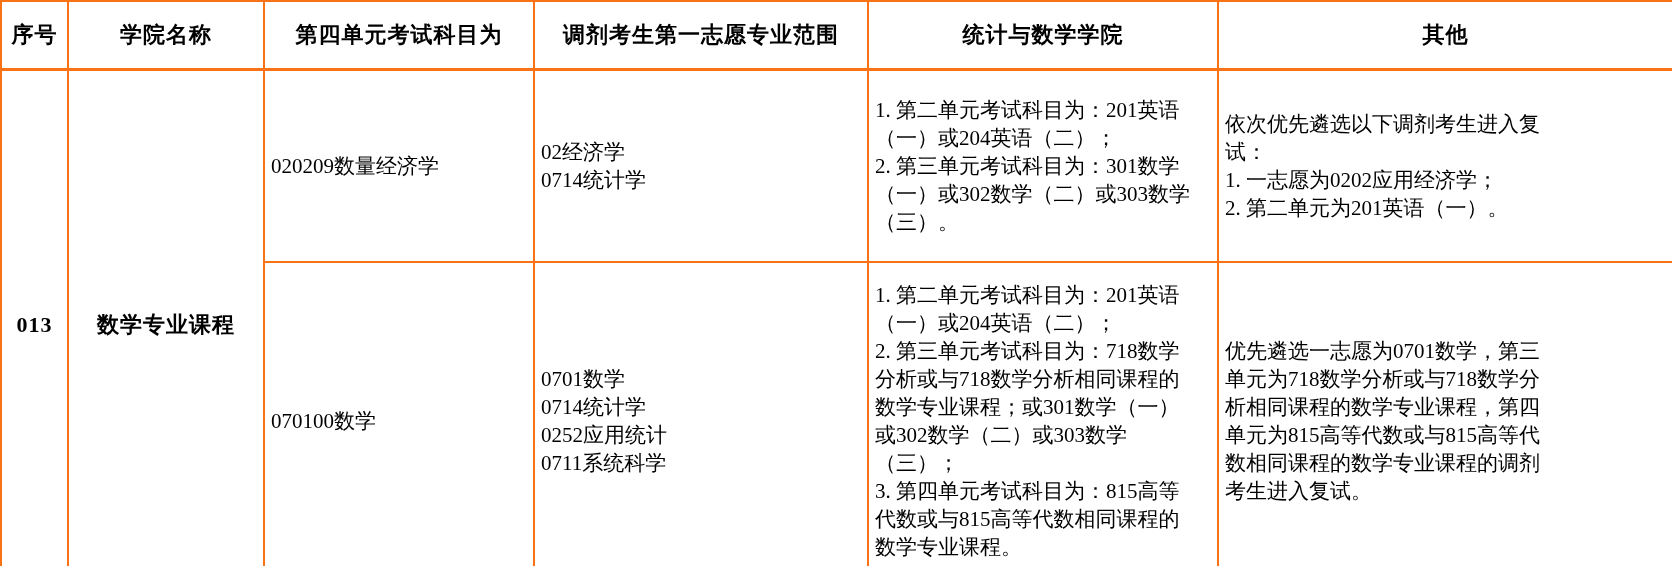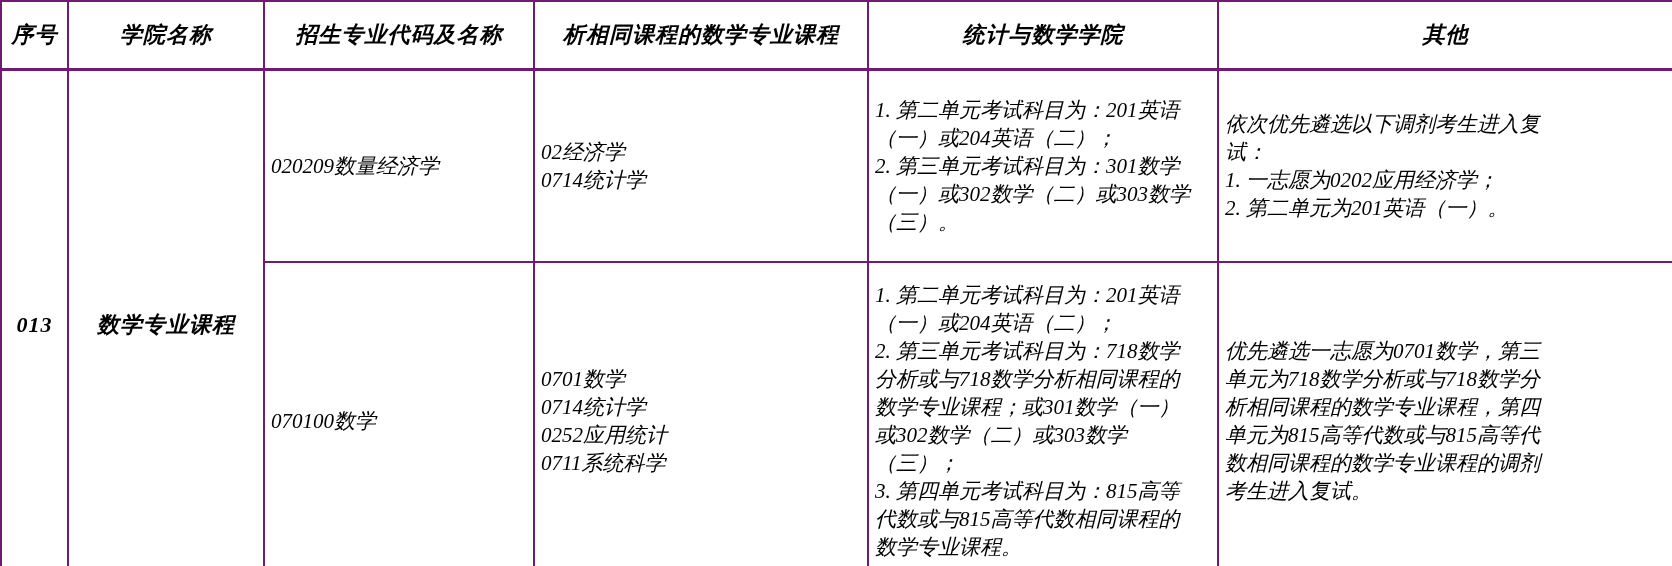--- a/index.html
+++ b/index.html
@@ -16,25 +16,24 @@
   table.adjust-table {
     border-collapse: collapse;
     table-layout: fixed;
     width: 1672px;
     height: 566px;
     background: #ffffff;
     color: #000000;
     font-family: "Liberation Serif", "DejaVu Serif", serif;
   }
   th, td {
-    border: 2px solid #701a75;
+    border: 2px solid #f97316;
     box-sizing: border-box;
     padding: 18px 6px;
     overflow: hidden;
-    font-style: italic;
   }
   thead th {
     height: 61px;
     font-size: 22px;
     font-weight: bold;
     text-align: center;
     vertical-align: middle;
     border-bottom-width: 3px;
     letter-spacing: 1px;
   }
@@ -66,22 +65,22 @@
       <col style="width:196px">
       <col style="width:270px">
       <col style="width:334px">
       <col style="width:350px">
       <col style="width:455px">
     </colgroup>
     <thead>
       <tr>
         <th>序号</th>
         <th>学院名称</th>
-        <th>招生专业代码及名称</th>
-        <th>析相同课程的数学专业课程</th>
+        <th>第四单元考试科目为</th>
+        <th>调剂考生第一志愿专业范围</th>
         <th>统计与数学学院</th>
         <th>其他</th>
       </tr>
     </thead>
     <tbody>
       <tr class="row1">
         <td class="c-index" rowspan="2">013</td>
         <td class="c-college" rowspan="2">数学专业课程</td>
         <td class="c-major">020209数量经济学</td>
         <td class="c-scope">02经济学

